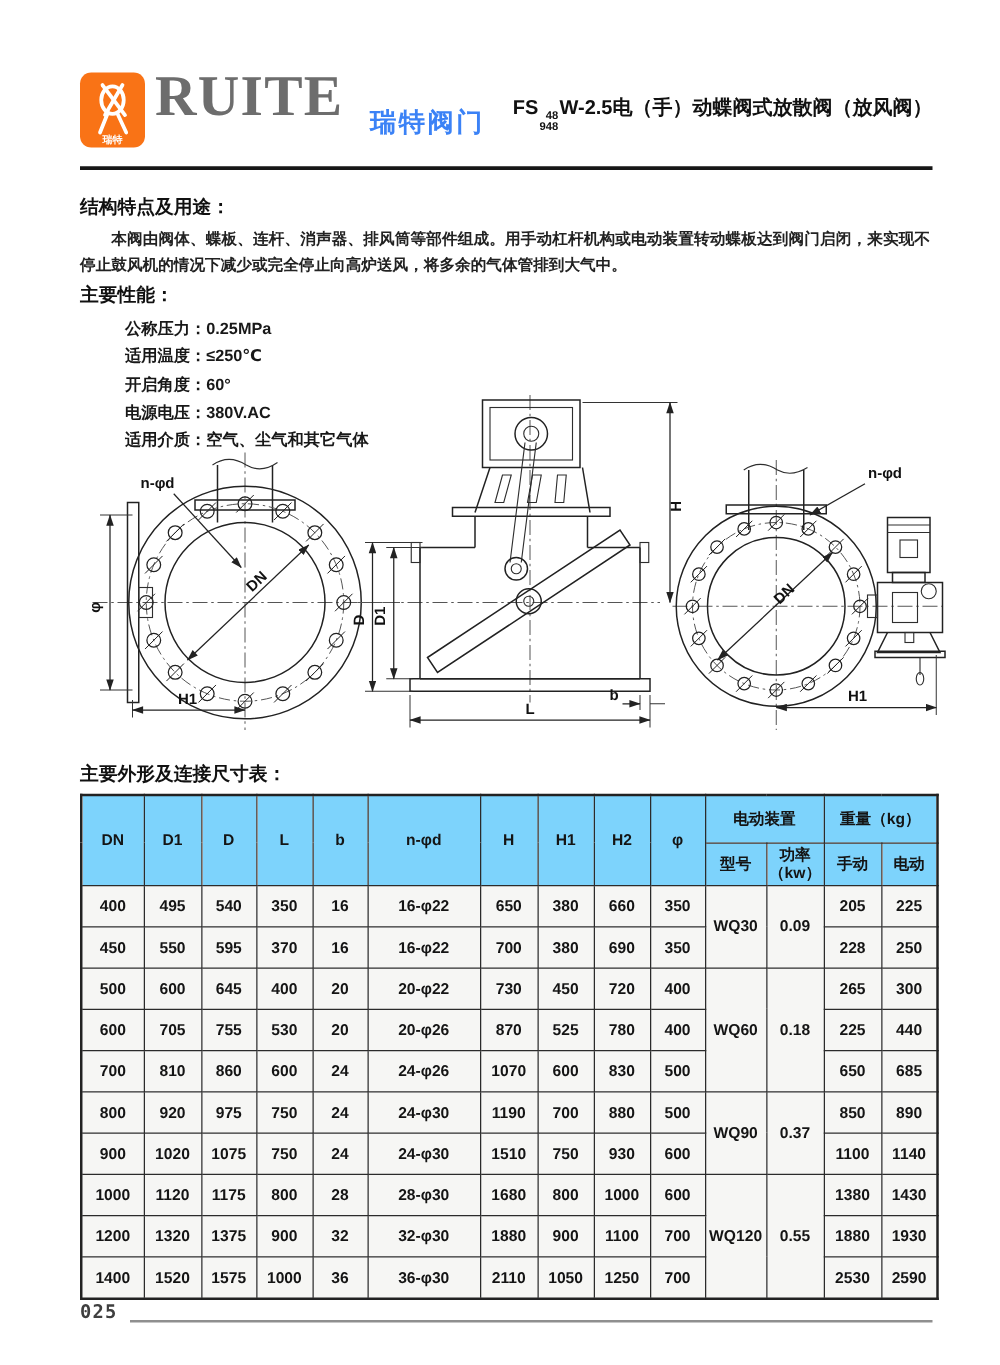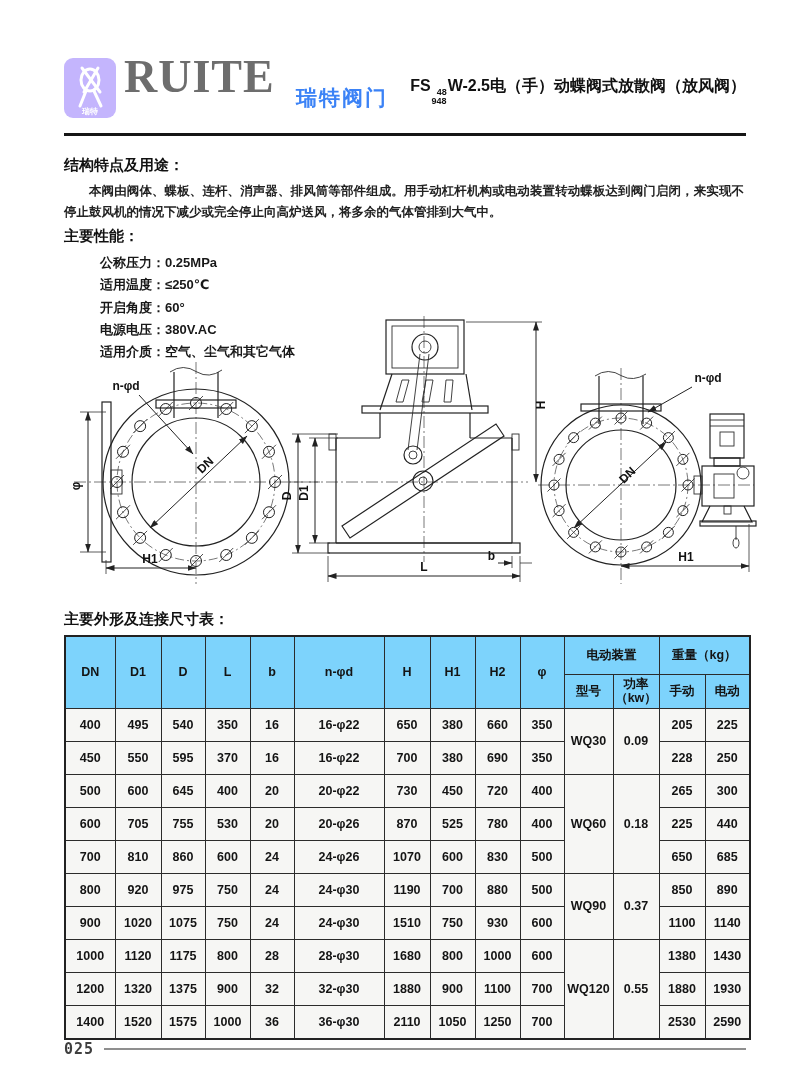--- a/index.html
+++ b/index.html
@@ -2,21 +2,21 @@
 <html><head>
 <meta charset="utf-8">
 <style>
   html,body{margin:0;padding:0;}
   body{
     width:800px;height:1092px;background:#ffffff;position:relative;overflow:hidden;
     font-family:"Liberation Sans","DejaVu Sans",sans-serif;color:#1a1a1a;
   }
   
   .header{position:absolute;left:64px;top:56px;width:682px;height:72px;}
-  .logo{position:absolute;left:0;top:2px;width:52px;height:60px;background:#c4b5fd;border-radius:9px;}
+  .logo{position:absolute;left:0;top:2px;width:52px;height:60px;background:#f97316;border-radius:9px;}
   .brand-latin{position:absolute;left:60px;top:-6px;font-family:"Liberation Serif","DejaVu Serif",serif;
     font-size:46px;font-weight:700;color:#6d6d6d;letter-spacing:1px;}
   .brand-cn{position:absolute;left:232px;top:28px;font-size:21px;font-weight:700;color:#3b82f6;letter-spacing:2px;}
   .model{position:absolute;right:0;top:20px;font-size:16px;font-weight:700;color:#111;white-space:nowrap;letter-spacing:0;}
   .stack{display:inline-flex;flex-direction:column;align-items:flex-end;font-size:9px;line-height:1.05;
     vertical-align:-4px;margin:0 1px;font-weight:700;}
   .rule{position:absolute;left:64px;top:133px;width:682px;height:3px;background:#161616;}
   
   .sec-h{font-size:15px;font-weight:700;color:#111;margin:0 0 6px 0;}
   .features{position:absolute;left:64px;top:156px;width:680px;}
@@ -38,21 +38,21 @@
   .table-sec{position:absolute;left:64px;top:610px;width:680px;}
   table.dims{border-collapse:collapse;table-layout:fixed;width:676px;border:2px solid #222;}
   table.dims th,table.dims td{border:1px solid #2b2b2b;text-align:center;vertical-align:middle;
     padding:0;font-size:12.5px;font-weight:700;color:#141414;overflow:hidden;}
   table.dims thead th{background:#7dd3fc;}
   table.dims thead tr:first-child{height:38px;}
   table.dims thead tr:last-child{height:34px;}
   table.dims tbody td{height:32px;background:#f6f6f4;}
   th.pre{white-space:pre-line;line-height:1.15;}
   
-  .footer{position:absolute;left:64px;top:1040px;width:682px;display:flex;align-items:center;}
+  .footer{position:absolute;left:64px;top:1040px;width:682px;display:flex;align-items:flex-end;}
   .pageno{font-family:"DejaVu Sans Mono","Liberation Mono",monospace;font-size:15px;font-weight:700;color:#3f3f3f;letter-spacing:1px;}
   .footline{flex:1;height:2px;background:#8f8f8f;margin-left:10px;}
 </style>
 </head>
 <body>
 
 <div class="header">
   <div class="logo">
     <svg width="52" height="60" viewBox="0 0 52 60">
       <g fill="none" stroke="#ffffff" stroke-width="3" stroke-linecap="round">

